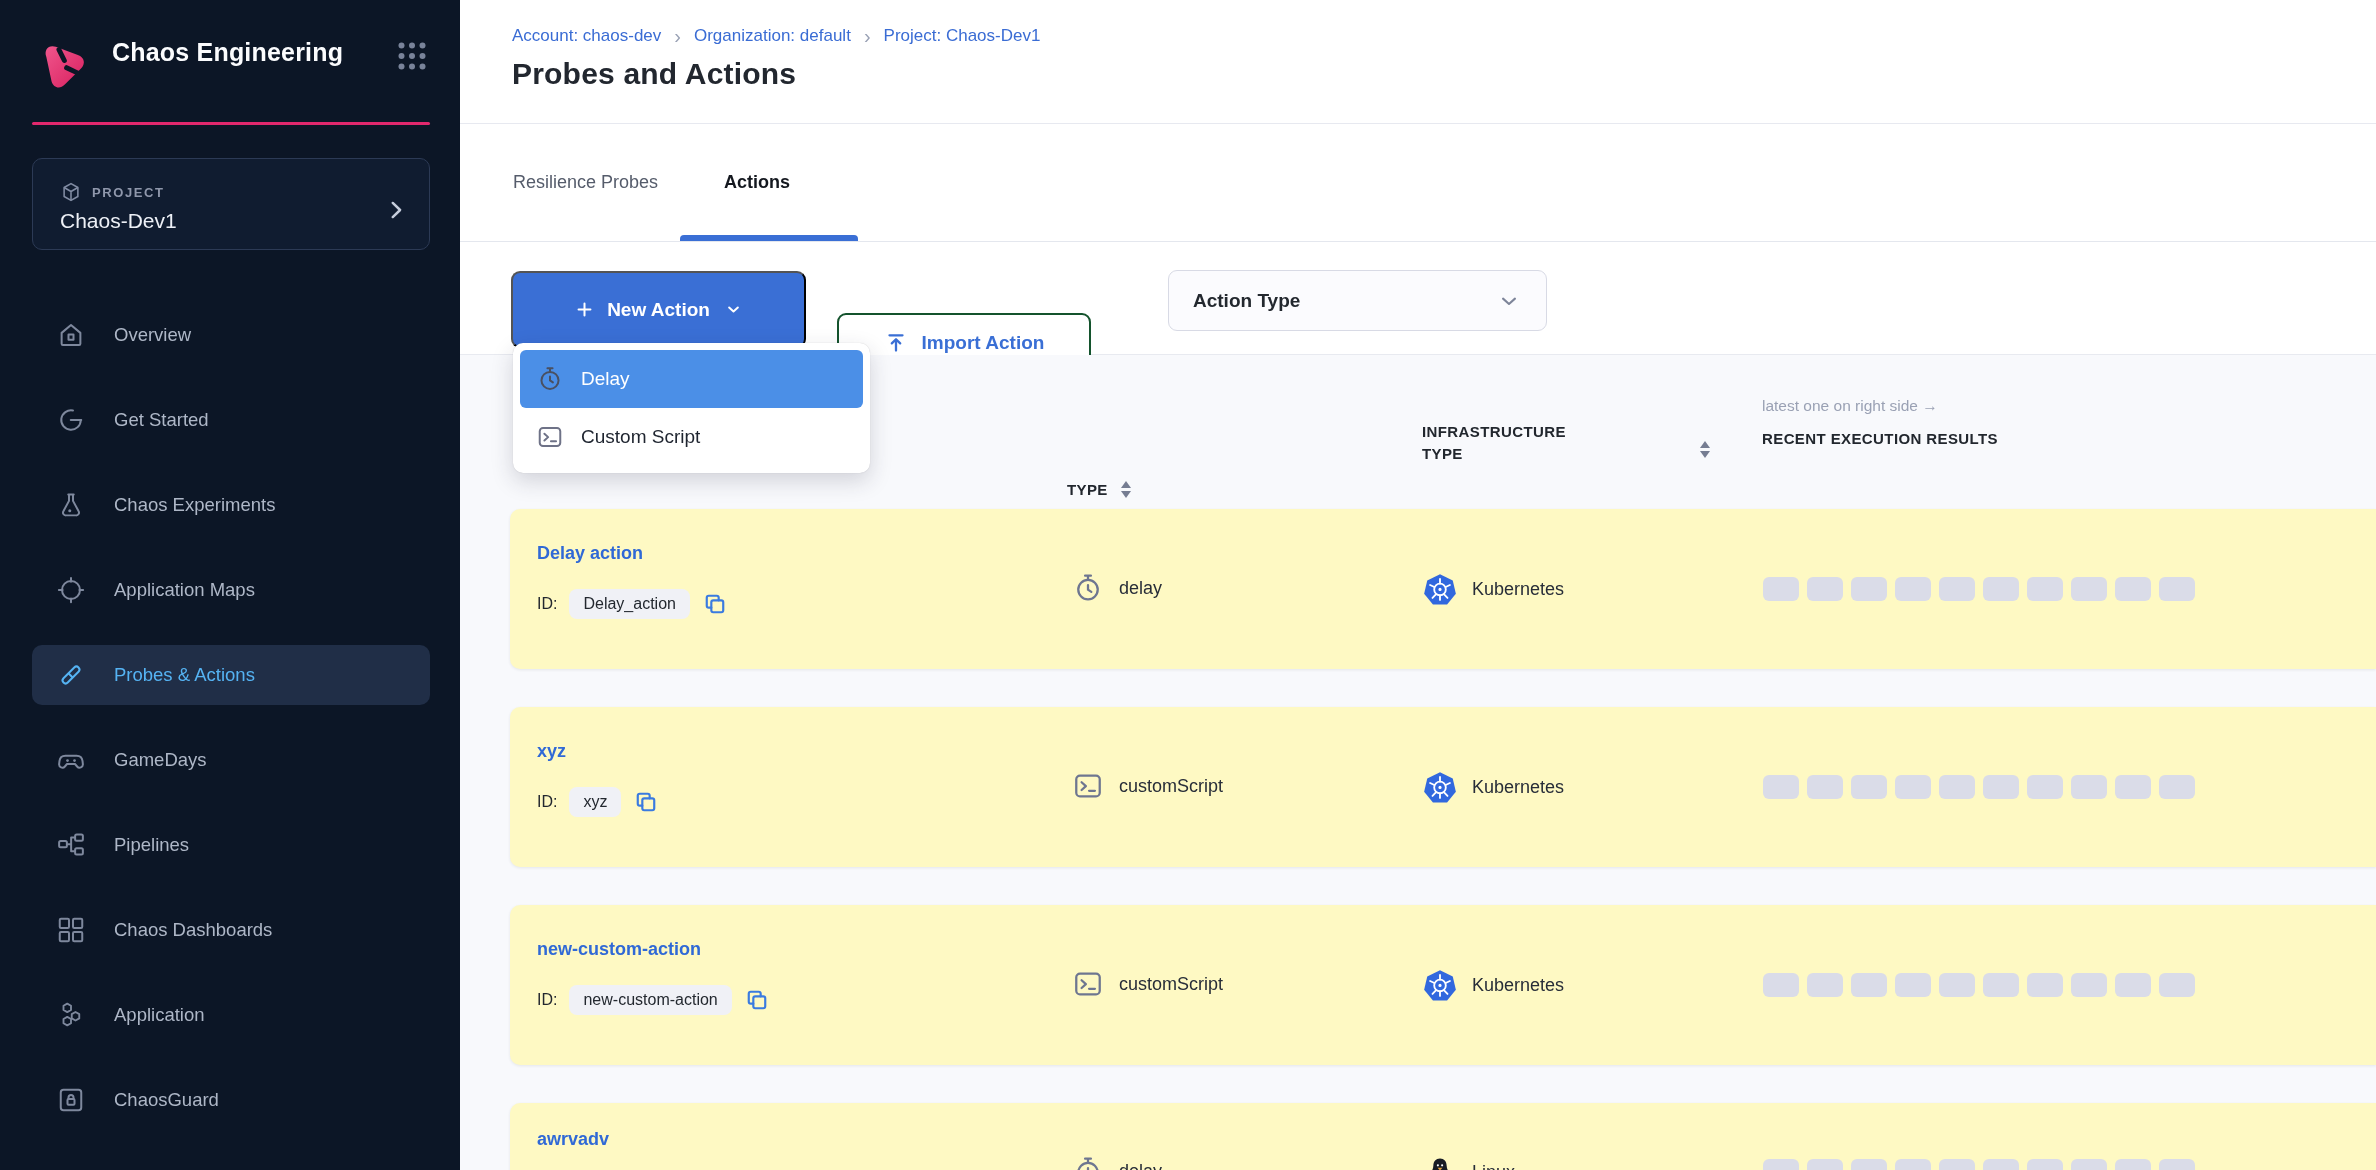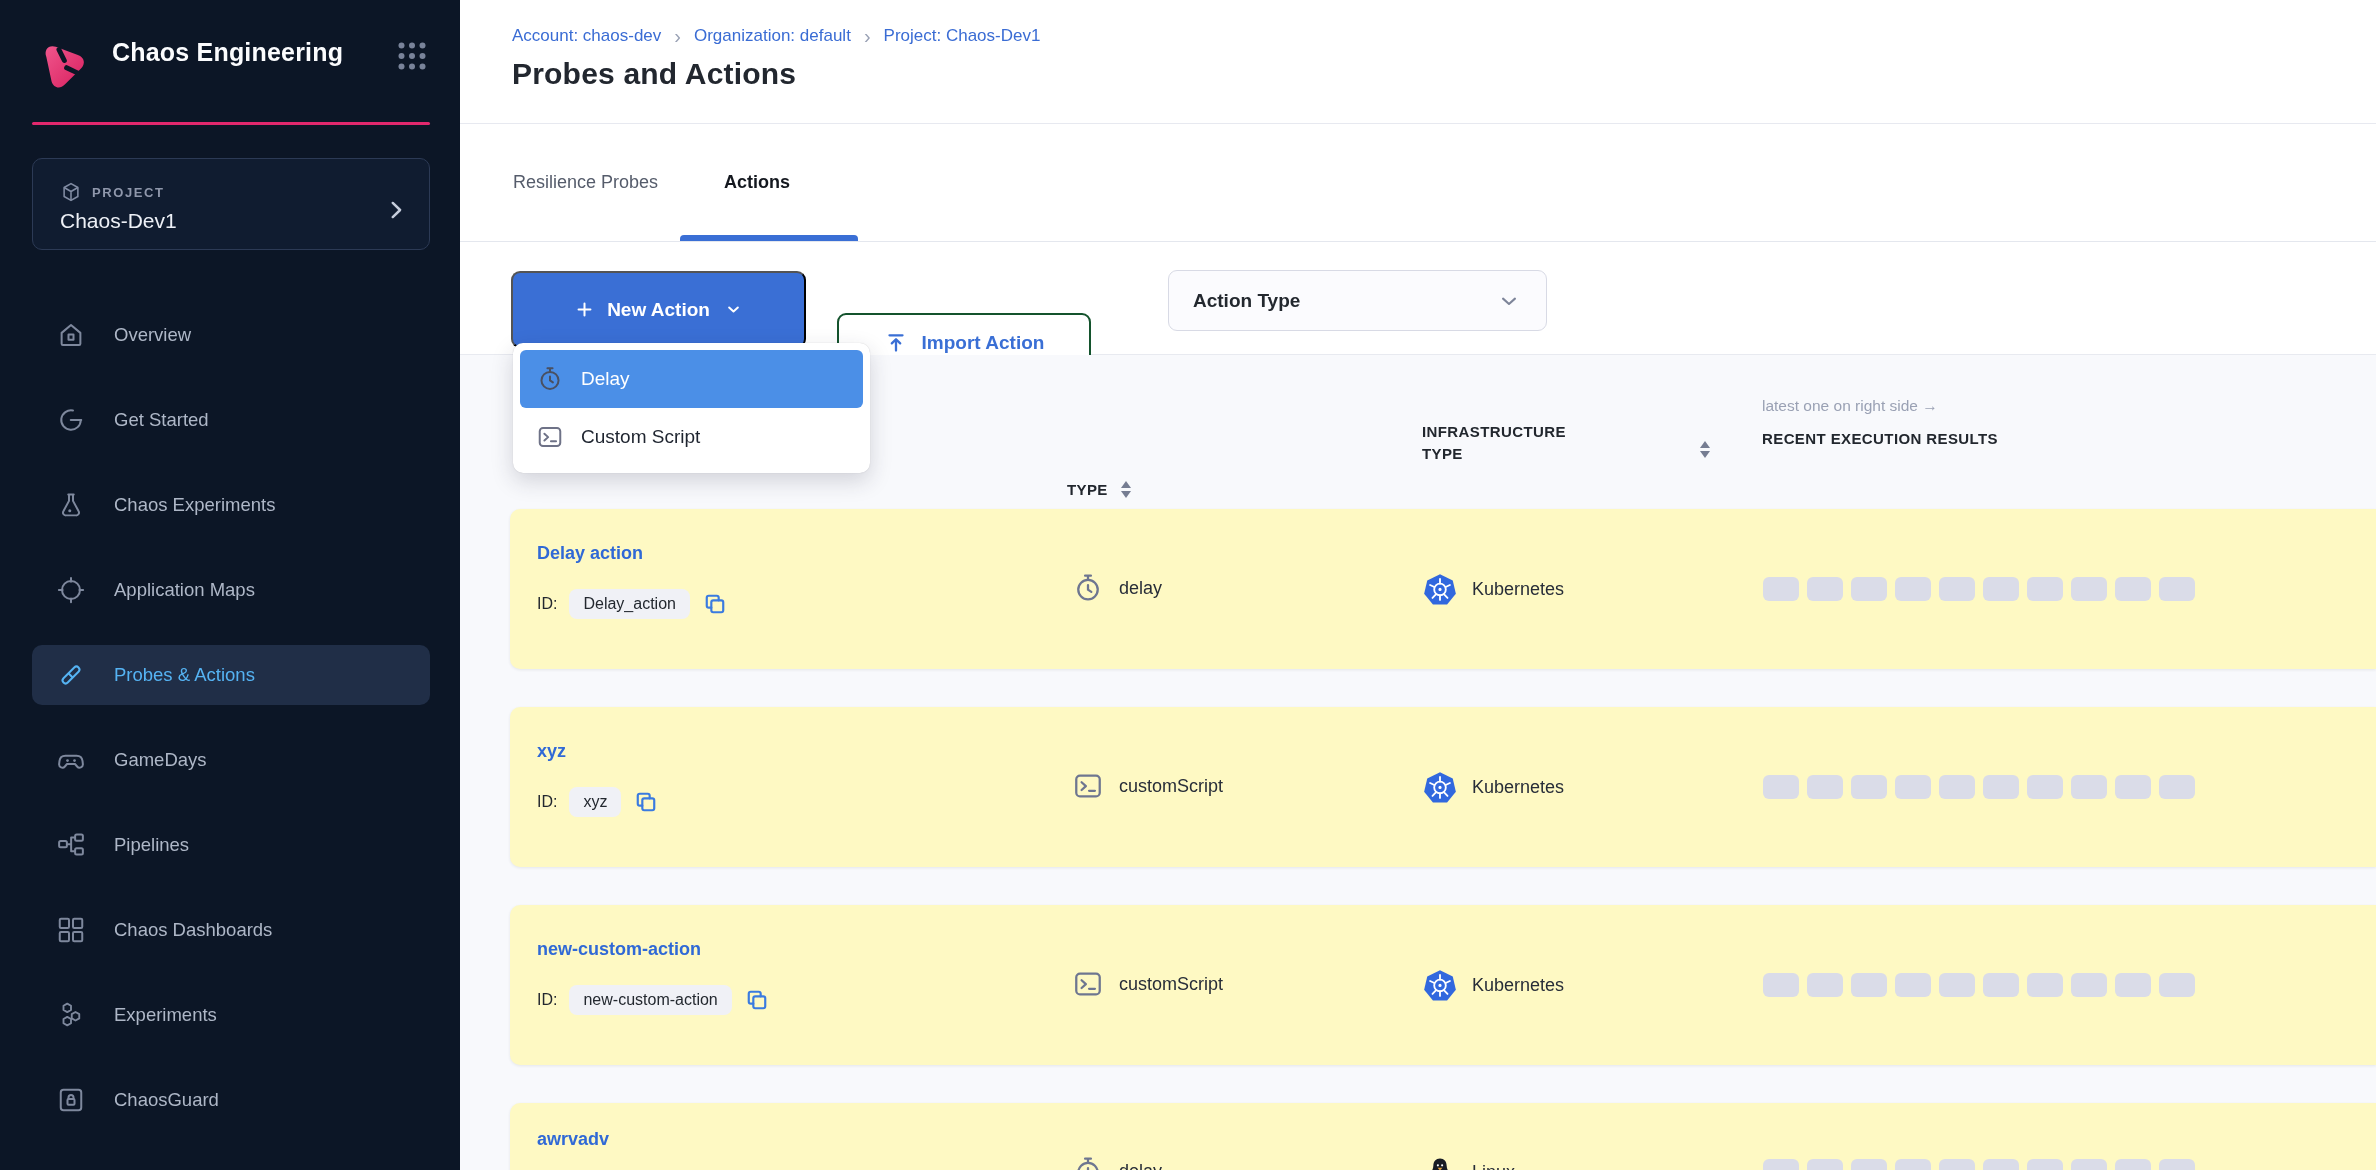--- a/index.html
+++ b/index.html
@@ -228,21 +228,21 @@
     <span class="lbl">Chaos Dashboards</span>
   </div>
         <div class="nav-item">
     <span class="ic">
             <svg viewBox="0 0 24 24" fill="none" stroke="currentColor" stroke-width="1.5" stroke-linejoin="round">
               <path d="M9 2.9l3 1.7v3.4L9 9.7 6 8V4.6z"></path>
               <path d="M15.6 9.6l3 1.7v3.4l-3 1.7-3-1.7v-3.4z"></path>
               <path d="M9 13.5l3 1.7v3.4l-3 1.7-3-1.7v-3.4z"></path>
             </svg>
           </span>
-    <span class="lbl">Experiments</span>
+    <span class="lbl">Application</span>
   </div>
         <div class="nav-item">
     <span class="ic">
             <svg viewBox="0 0 24 24" fill="none" stroke="currentColor" stroke-width="1.6" stroke-linejoin="round">
               <rect x="3.8" y="3.8" width="16.4" height="16.4" rx="2.2"></rect>
               <rect x="9.2" y="11.2" width="5.6" height="4.6" rx="0.8"></rect>
               <path d="M10 11.2V10a2 2 0 0 1 4 0v1.2"></path>
             </svg>
           </span>
     <span class="lbl">ChaosGuard</span>

